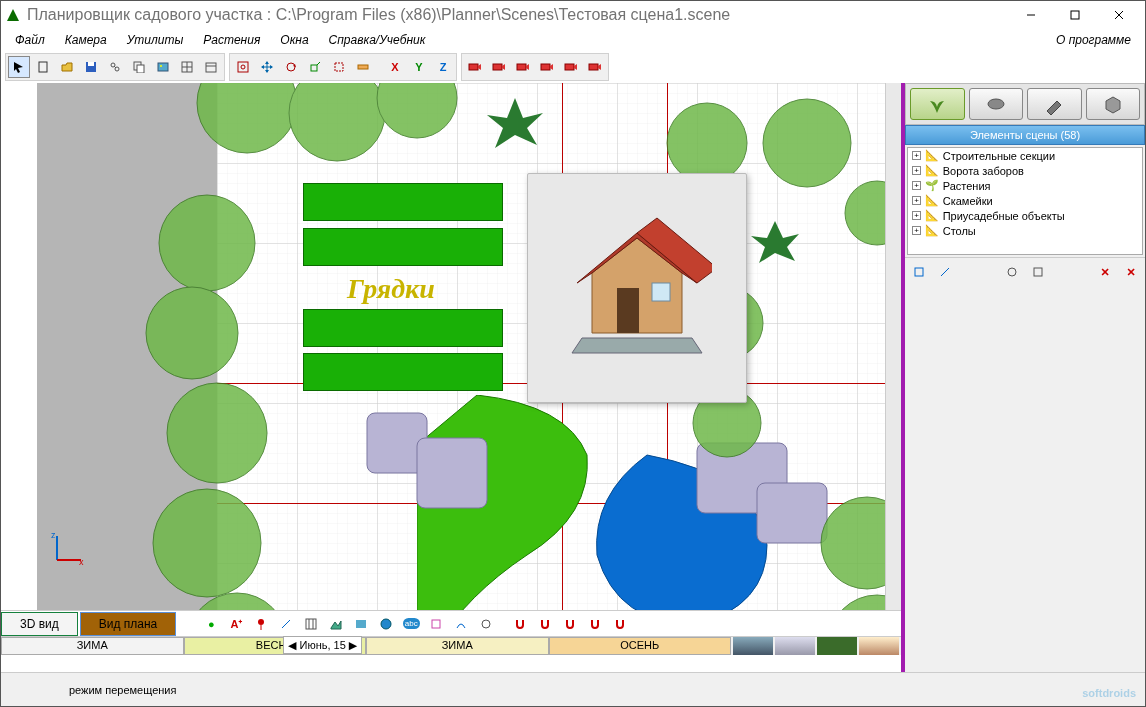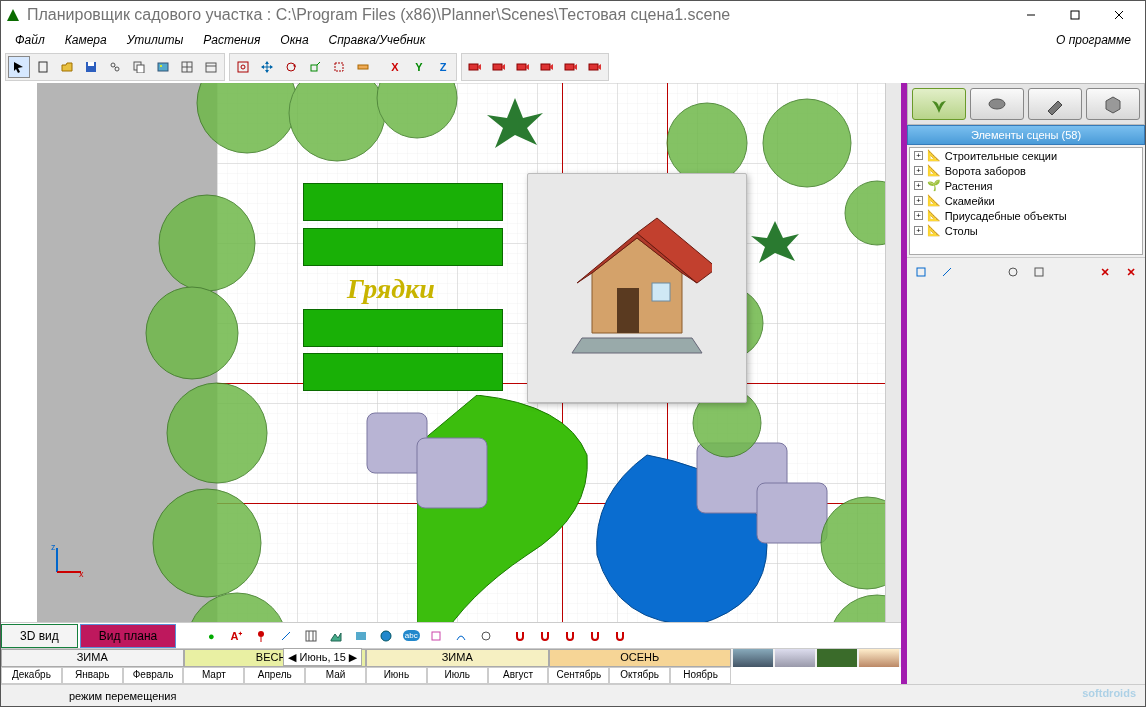--- a/index.html
+++ b/index.html
@@ -32,40 +32,40 @@
 .canvas { position: absolute; left: 180px; top: 0; width: 695px; height: 570px; background: #fff; }
 .red-line-v { position: absolute; width: 1px; background: #b00; top: 0; bottom: 0; }
 .red-line-h { position: absolute; height: 1px; background: #b00; left: 0; right: 0; }
 .bed { position: absolute; background: #19b006; border: 1px solid #0a6b00; }
 .bed-label { position: absolute; font-family: Georgia, serif; font-size: 28px; font-style: italic; font-weight: bold; color: #c8b400; }
 .axis-widget { position: absolute; left: 14px; bottom: 44px; width: 36px; height: 36px; }
 
 
 .view-tabs { height: 26px; display: flex; align-items: center; border-top: 1px solid #ccc; }
 .view-tab { height: 24px; padding: 2px 18px; font-size: 12px; border: 1px solid #15803d; background: #f4f4f4; margin-right: 2px; display: flex; align-items: center; }
-.view-tab.active { background: #be185d; border-color: #5a8fd8; }
+.view-tab.active { background: #a16207; border-color: #5a8fd8; }
 .bottom-tools { display: flex; gap: 3px; margin-left: 20px; align-items: center;}
 
 
 .timebar { height: 36px; display: flex; flex-direction: column; border-top: 1px solid #ccc; }
 .seasons { height: 18px; display: flex; font-size: 11px; }
 .season { flex: 1; text-align: center; border: 1px solid #aaa; padding: 1px 0; font-weight: normal; }
 .season.winter { background: #f3f3f3; }
 .season.spring { background: #e9f0a3; }
 .season.summer { background: #f6f0c2; }
 .season.autumn { background: #f6d596; }
 .months { height: 18px; display: flex; font-size: 10px; }
 .month { flex: 1; text-align: center; border: 1px solid #ccc; padding: 1px 0; }
 .date-picker { position: absolute; display: flex; align-items: center; background: #fff; border: 1px solid #aaa; height: 18px; font-size: 11px; padding: 0 4px; gap: 3px; }
 
 
-.statusbar { height: 22px; background: #f0f0f0; border-top: 1px solid #ccc; display: flex; align-items: center; padding: 1px 8px; font-size: 11px; gap: 40px; }
-
-
-.right-panel { width: 244px; display: flex; flex-direction: column; background: #f0f0f0; border-left: 6px solid #a21caf; }
+.statusbar { height: 34px; background: #f0f0f0; border-top: 1px solid #ccc; display: flex; align-items: center; padding: 1px 8px; font-size: 11px; gap: 40px; }
+
+
+.right-panel { width: 244px; display: flex; flex-direction: column; background: #f0f0f0; border-left: 4px solid #a21caf; }
 .rp-tabs { height: 42px; display: flex; gap: 4px; padding: 4px; background: #e5e5e5; border: 1px solid #bbb;}
 .rp-tab { flex: 1; border: 1px solid #888; background: linear-gradient(#fafafa,#d8d8d8); display: flex; align-items: center; justify-content: center; border-radius: 3px; }
 .rp-tab.active { background: linear-gradient(#e2efc8,#b8d48a); border-color: #6a9a2a; }
 .rp-header { height: 20px; background: linear-gradient(#7abfef,#4a9bd8); color: #fff; font-size: 11px; display: flex; align-items: center; justify-content: center; border: 1px solid #357ab8; }
 .tree-list { background: #fff; border: 1px solid #aaa; height: 108px; overflow: auto; font-size: 11px; margin: 2px; }
 .tree-item { display: flex; align-items: center; gap: 4px; padding: 1px 4px; white-space: nowrap; }
 .tree-item .plus { width: 9px; height: 9px; border: 1px solid #888; display: flex; align-items: center; justify-content: center; font-size: 8px; line-height: 1; }
 .rp-toolbar2 { display: flex; gap: 4px; padding: 3px; background: #f0f0f0; border-top: 1px solid #ccc; }
 .rp-toolbar2 .spacer { flex: 1; }
 
@@ -452,35 +452,20 @@
           <div class="season spring">ВЕСНА</div>
           <div class="season summer">ЗИМА</div>
           <div class="season autumn">ОСЕНЬ</div>
           <div style="width:170px;display:flex;gap:2px;padding:0 2px;background:#f0f0f0">
             <div style="flex:1;background:linear-gradient(#8ab,#456)"></div>
             <div style="flex:1;background:linear-gradient(#dde,#99a)"></div>
             <div style="flex:1;background:#3a6b2a"></div>
             <div style="flex:1;background:linear-gradient(#fec,#b86)"></div>
           </div>
         </div>
-        <div class="months">
-          <div class="month">Декабрь</div>
-          <div class="month">Январь</div>
-          <div class="month">Февраль</div>
-          <div class="month">Март</div>
-          <div class="month">Апрель</div>
-          <div class="month">Май</div>
-          <div class="month">Июнь</div>
-          <div class="month">Июль</div>
-          <div class="month">Август</div>
-          <div class="month">Сентябрь</div>
-          <div class="month">Октябрь</div>
-          <div class="month">Ноябрь</div>
-          <div style="width:170px"></div>
-        </div>
       </div>
       <div class="date-picker" style="left:282px;top:0">
         <span>◀</span>
         <span>Июнь, 15</span>
         <span>▶</span>
       </div>
     </div>
   </div>
 
   <div class="right-panel">

